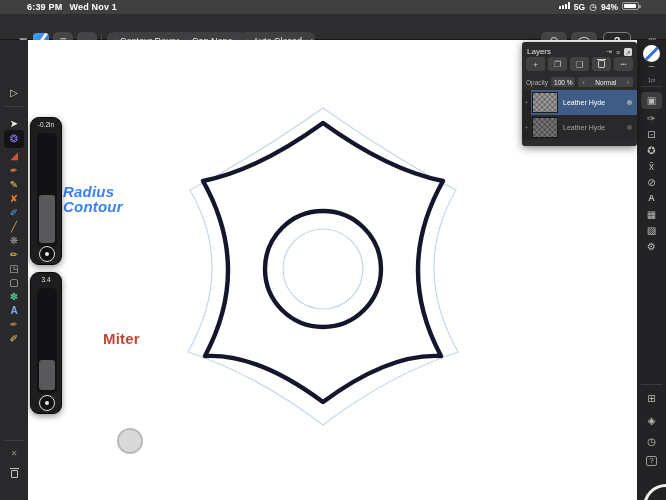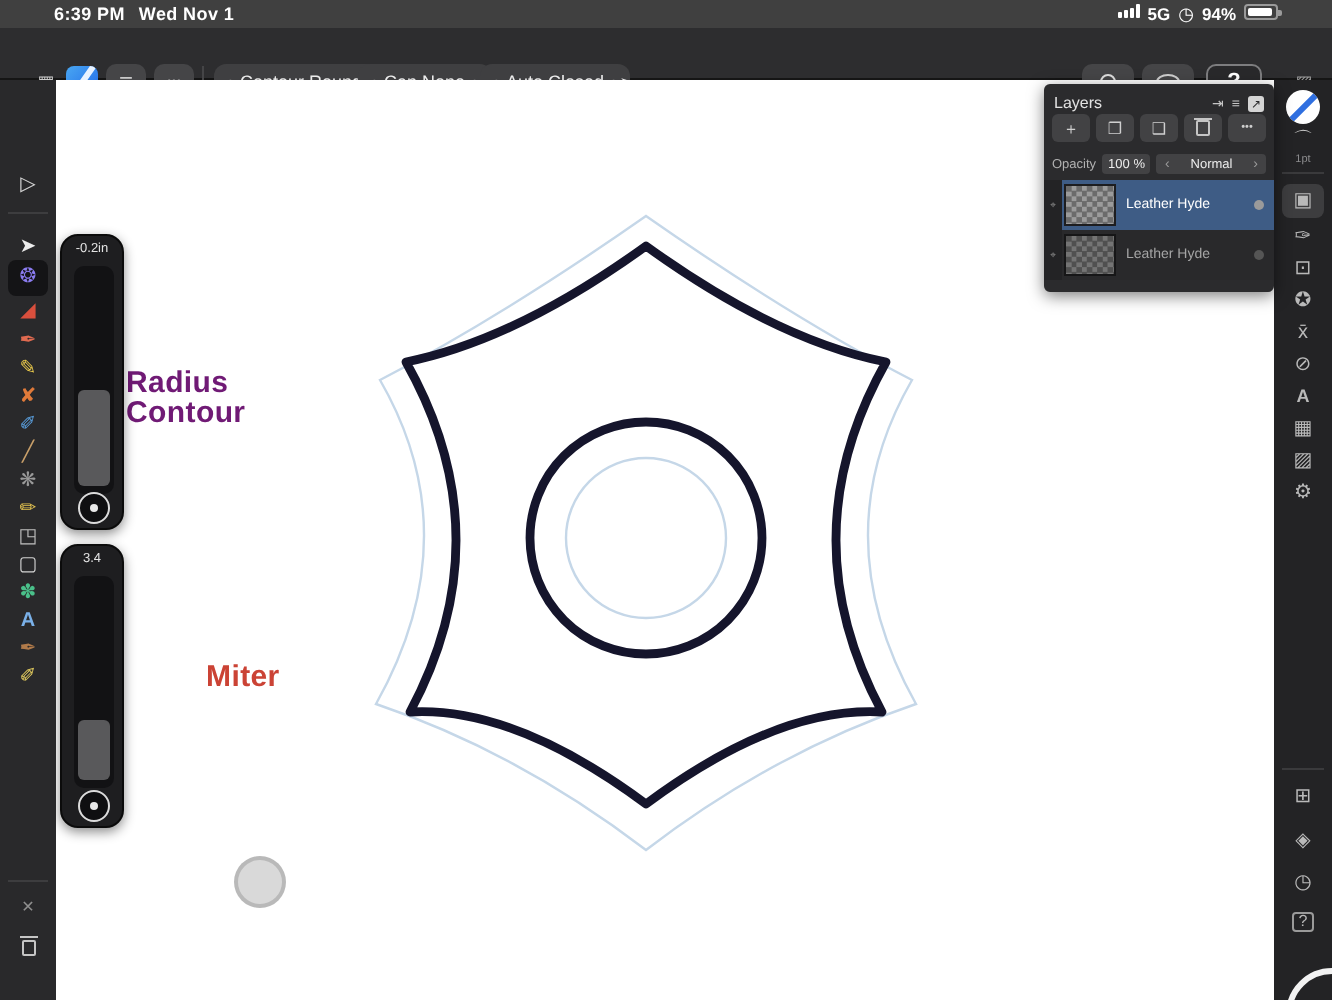--- a/index.html
+++ b/index.html
@@ -170,21 +170,21 @@
   <div id="canvas" class="abs">
     <svg width="609" height="460" viewBox="0 0 609 460">
 
       <path d="M295 68 Q368 119 428 150 Q383 228 430 312 Q359 336 295 385 Q231 336 160 312 Q207 228 162 150 Q222 119 295 68 Z" fill="none" stroke="#c5d7e8" stroke-width="1.2" stroke-linejoin="miter"></path>
       <circle cx="295" cy="229" r="40" fill="none" stroke="#c5d7e8" stroke-width="1.2"></circle>
 
       <path d="M295 83 Q360 130 415 141 Q366 228 413 316 Q361 313 295 362 Q229 313 177 316 Q224 228 175 141 Q230 130 295 83 Z" fill="none" stroke="#15152c" stroke-width="4.4" stroke-linejoin="round"></path>
       <circle cx="295" cy="229" r="58" fill="none" stroke="#15152c" stroke-width="4.4"></circle>
     </svg>
 
-    <div class="annotation" style="left: 35px; top: 144px; color: #701a75;">
+    <div class="annotation" style="left: 35px; top: 144px; color: #3b82f6; font-style: italic;">
       <div>Radius</div>
       <div>Contour</div>
     </div>
     <div class="annotation" style="left: 35px; top: 291px; color: rgb(203, 67, 53); padding-left: 40px;">
       <div>Miter</div>
     </div>
     <div id="touch-circle"></div>
   </div>
 
   <div class="slider-panel" style="left:30px;top:117px;height:148px">

